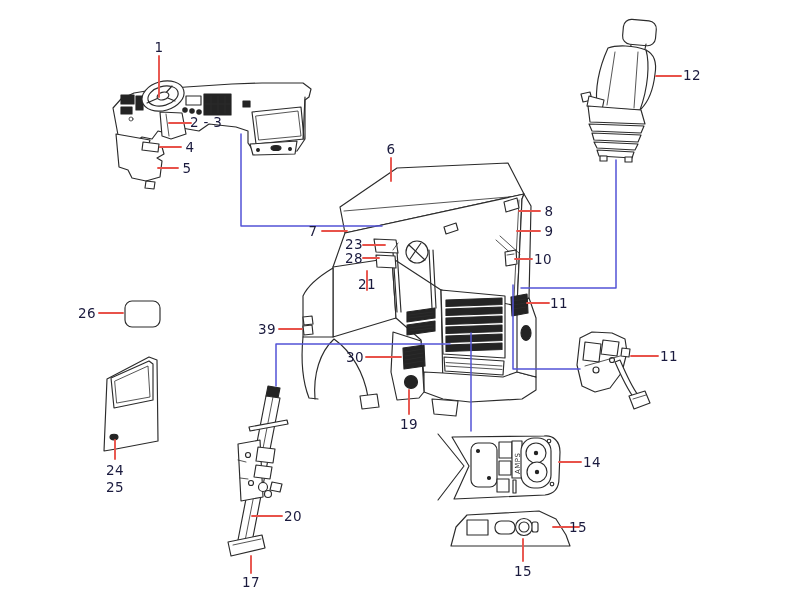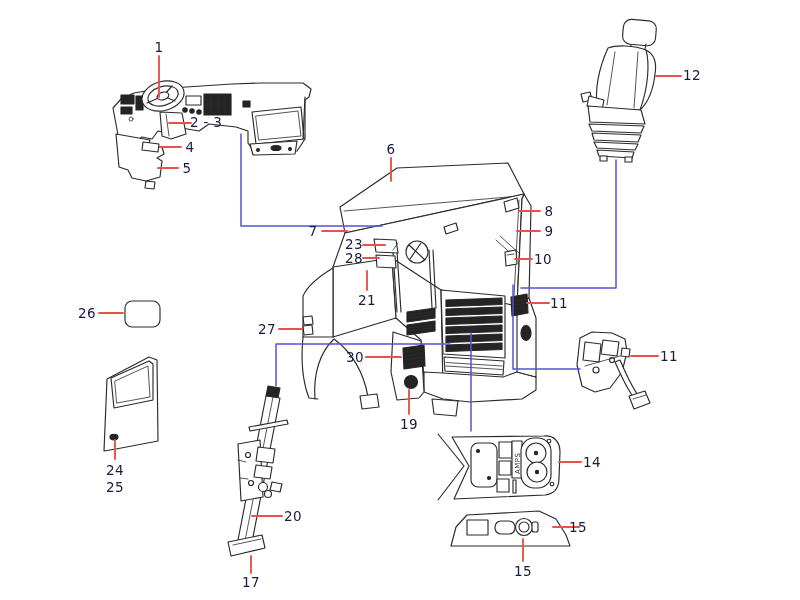--- a/index.html
+++ b/index.html
@@ -316,20 +316,20 @@
   <div class="callout" style="left:559px;top:303px">11</div>
   <div class="callout" style="left:692px;top:75px">12</div>
   <div class="callout" style="left:669px;top:356px">11</div>
   <div class="callout" style="left:592px;top:462px">14</div>
   <div class="callout" style="left:578px;top:527px">15</div>
   <div class="callout" style="left:523px;top:571px">15</div>
   <div class="callout" style="left:251px;top:582px">17</div>
   <div class="callout" style="left:293px;top:516px">20</div>
   <div class="callout" style="left:409px;top:424px">19</div>
   <div class="callout" style="left:355px;top:357px">30</div>
-  <div class="callout" style="left:367px;top:300px">21</div>
+  <div class="callout" style="left:367px;top:284px">21</div>
   <div class="callout" style="left:354px;top:258px">28</div>
   <div class="callout" style="left:354px;top:244px">23</div>
   <div class="callout" style="left:115px;top:470px">24</div>
   <div class="callout" style="left:115px;top:487px">25</div>
   <div class="callout" style="left:87px;top:313px">26</div>
-  <div class="callout" style="left:267px;top:329px">27</div>
+  <div class="callout" style="left:267px;top:329px">39</div>
 </div>
 
 </body></html>

